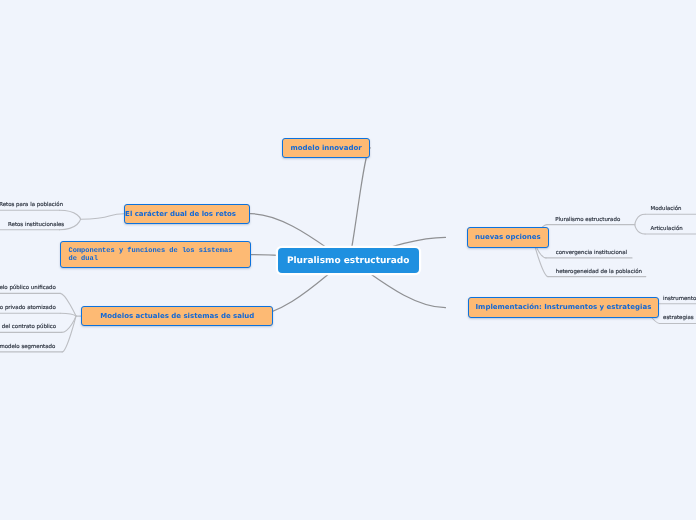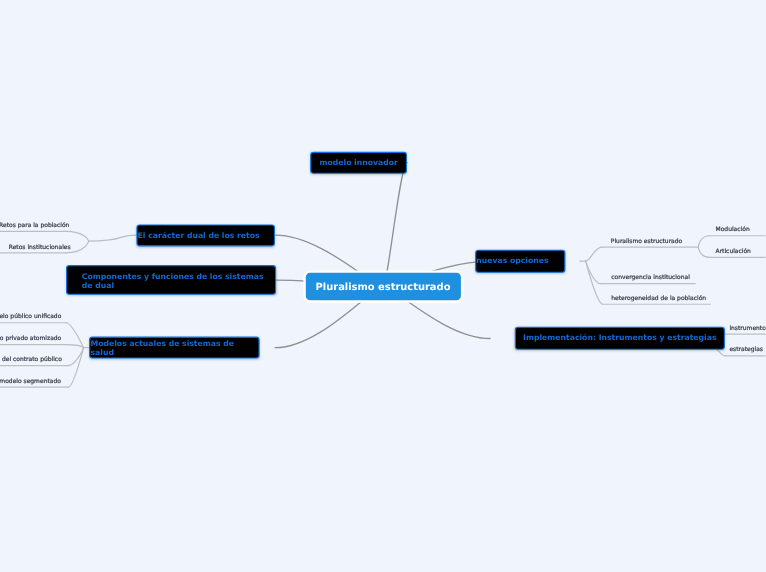--- a/index.html
+++ b/index.html
@@ -3,21 +3,21 @@
 <meta charset="utf-8">
 <style>
 html,body{margin:0;padding:0;}
 body{width:696px;height:520px;background:#f0f4fc;overflow:hidden;
      font-family:"DejaVu Sans",sans-serif;-webkit-font-smoothing:antialiased;text-rendering:geometricPrecision;}
 #stage{position:relative;width:696px;height:520px;overflow:hidden;}
 svg#links{position:absolute;left:0;top:0;width:696px;height:520px;pointer-events:none;}
 .node{position:absolute;box-sizing:border-box;display:flex;align-items:center;}
 .central{background:#1f90e0;border-radius:4px;color:#fff;font-weight:700;font-size:9px;
          justify-content:center;box-shadow:0 0 0 2.2px #ffffff;}
-.branch{background:#000000;border:1.5px solid #0d72dd;border-radius:3px;color:#1268d6;
+.branch{background:#fdba74;border:1.5px solid #0d72dd;border-radius:3px;color:#1268d6;
         font-weight:700;font-size:7px;justify-content:flex-start;line-height:7.9px;
         box-shadow:0 1px 2px rgba(40,70,110,.25);}
 .leaf{position:absolute;color:#343b47;font-size:5.45px;white-space:nowrap;line-height:1;
       -webkit-text-stroke:0.2px #343b47;}
 </style>
 </head>
 <body>
 
 <div id="stage">
   <svg id="links">
@@ -63,34 +63,34 @@
         <span style="transform: translateY(1.2px);">Pluralismo estructurado</span>
       </div>
       <div class="node branch" style="left: 281.9px; top: 137.9px; width: 88.3px; height: 20.2px; justify-content: center;">
         <span style="transform: translateY(1.45px);">modelo innovador</span>
       </div>
       <div class="node branch" style="left: 124.1px; top: 203.7px; width: 126.4px; height: 20px; justify-content: flex-start;">
         <span style="transform: translateY(1.45px);">El carácter dual de los retos</span>
       </div>
       <div class="leaf" style="left: -0.8px; top: 203.2px;">Retos para la población</div>
       <div class="leaf" style="left: 8px; top: 222.7px;">Retos institucionales</div>
-      <div class="node branch" style="left: 59.5px; top: 241px; width: 191px; height: 27.1px; justify-content: center; padding-left: 8px; padding-right: 4px;">
+      <div class="node branch" style="left: 59.5px; top: 241px; width: 191px; height: 27.1px; justify-content: flex-start; padding-left: 8px; padding-right: 4px; font-family: Liberation Mono, monospace;">
         <span style="transform: translateY(1.45px);">
           <div>Componentes y funciones de los sistemas</div>
           <div>de dual</div>
         </span>
       </div>
-      <div class="node branch" style="left: 81.3px; top: 306.1px; width: 155px; height: 20.1px; justify-content: center;">
+      <div class="node branch" style="left: 81.3px; top: 306.1px; width: 192px; height: 20.1px; justify-content: center;">
         <span style="transform: translateY(1.45px);">Modelos actuales de sistemas de salud</span>
       </div>
       <div class="leaf" style="left: -12.6px; top: 286.3px;">modelo público unificado</div>
       <div class="leaf" style="left: -17.1px; top: 306.2px;">modelo privado atomizado</div>
       <div class="leaf" style="left: -20.2px; top: 325.3px;">modelo del contrato público</div>
       <div class="leaf" style="left: -0.6px; top: 344.8px;">modelo segmentado</div>
-      <div class="node branch" style="left: 432px; top: 227.2px; width: 81.7px; height: 20.5px; ">
+      <div class="node branch" style="left: 467px; top: 227.2px; width: 81.7px; height: 20.5px; justify-content: center;">
         <span style="transform: translateY(1.45px);">nuevas opciones</span>
       </div>
       <div class="leaf" style="left: 555.3px; top: 217.5px;">Pluralismo estructurado</div>
       <div class="leaf" style="left: 650.5px; top: 207.2px;">Modulación</div>
       <div class="leaf" style="left: 650.5px; top: 226.9px;">Articulación</div>
       <div class="leaf" style="left: 555.7px; top: 250.8px;">convergencia institucional</div>
       <div class="leaf" style="left: 555.7px; top: 269.5px;">heterogeneidad de la población</div>
       <div class="node branch" style="left: 468px; top: 297.2px; width: 190.9px; height: 20.5px; justify-content: center;">
         <span style="transform: translateY(1.45px);">Implementación: Instrumentos y estrategias</span>
       </div>

